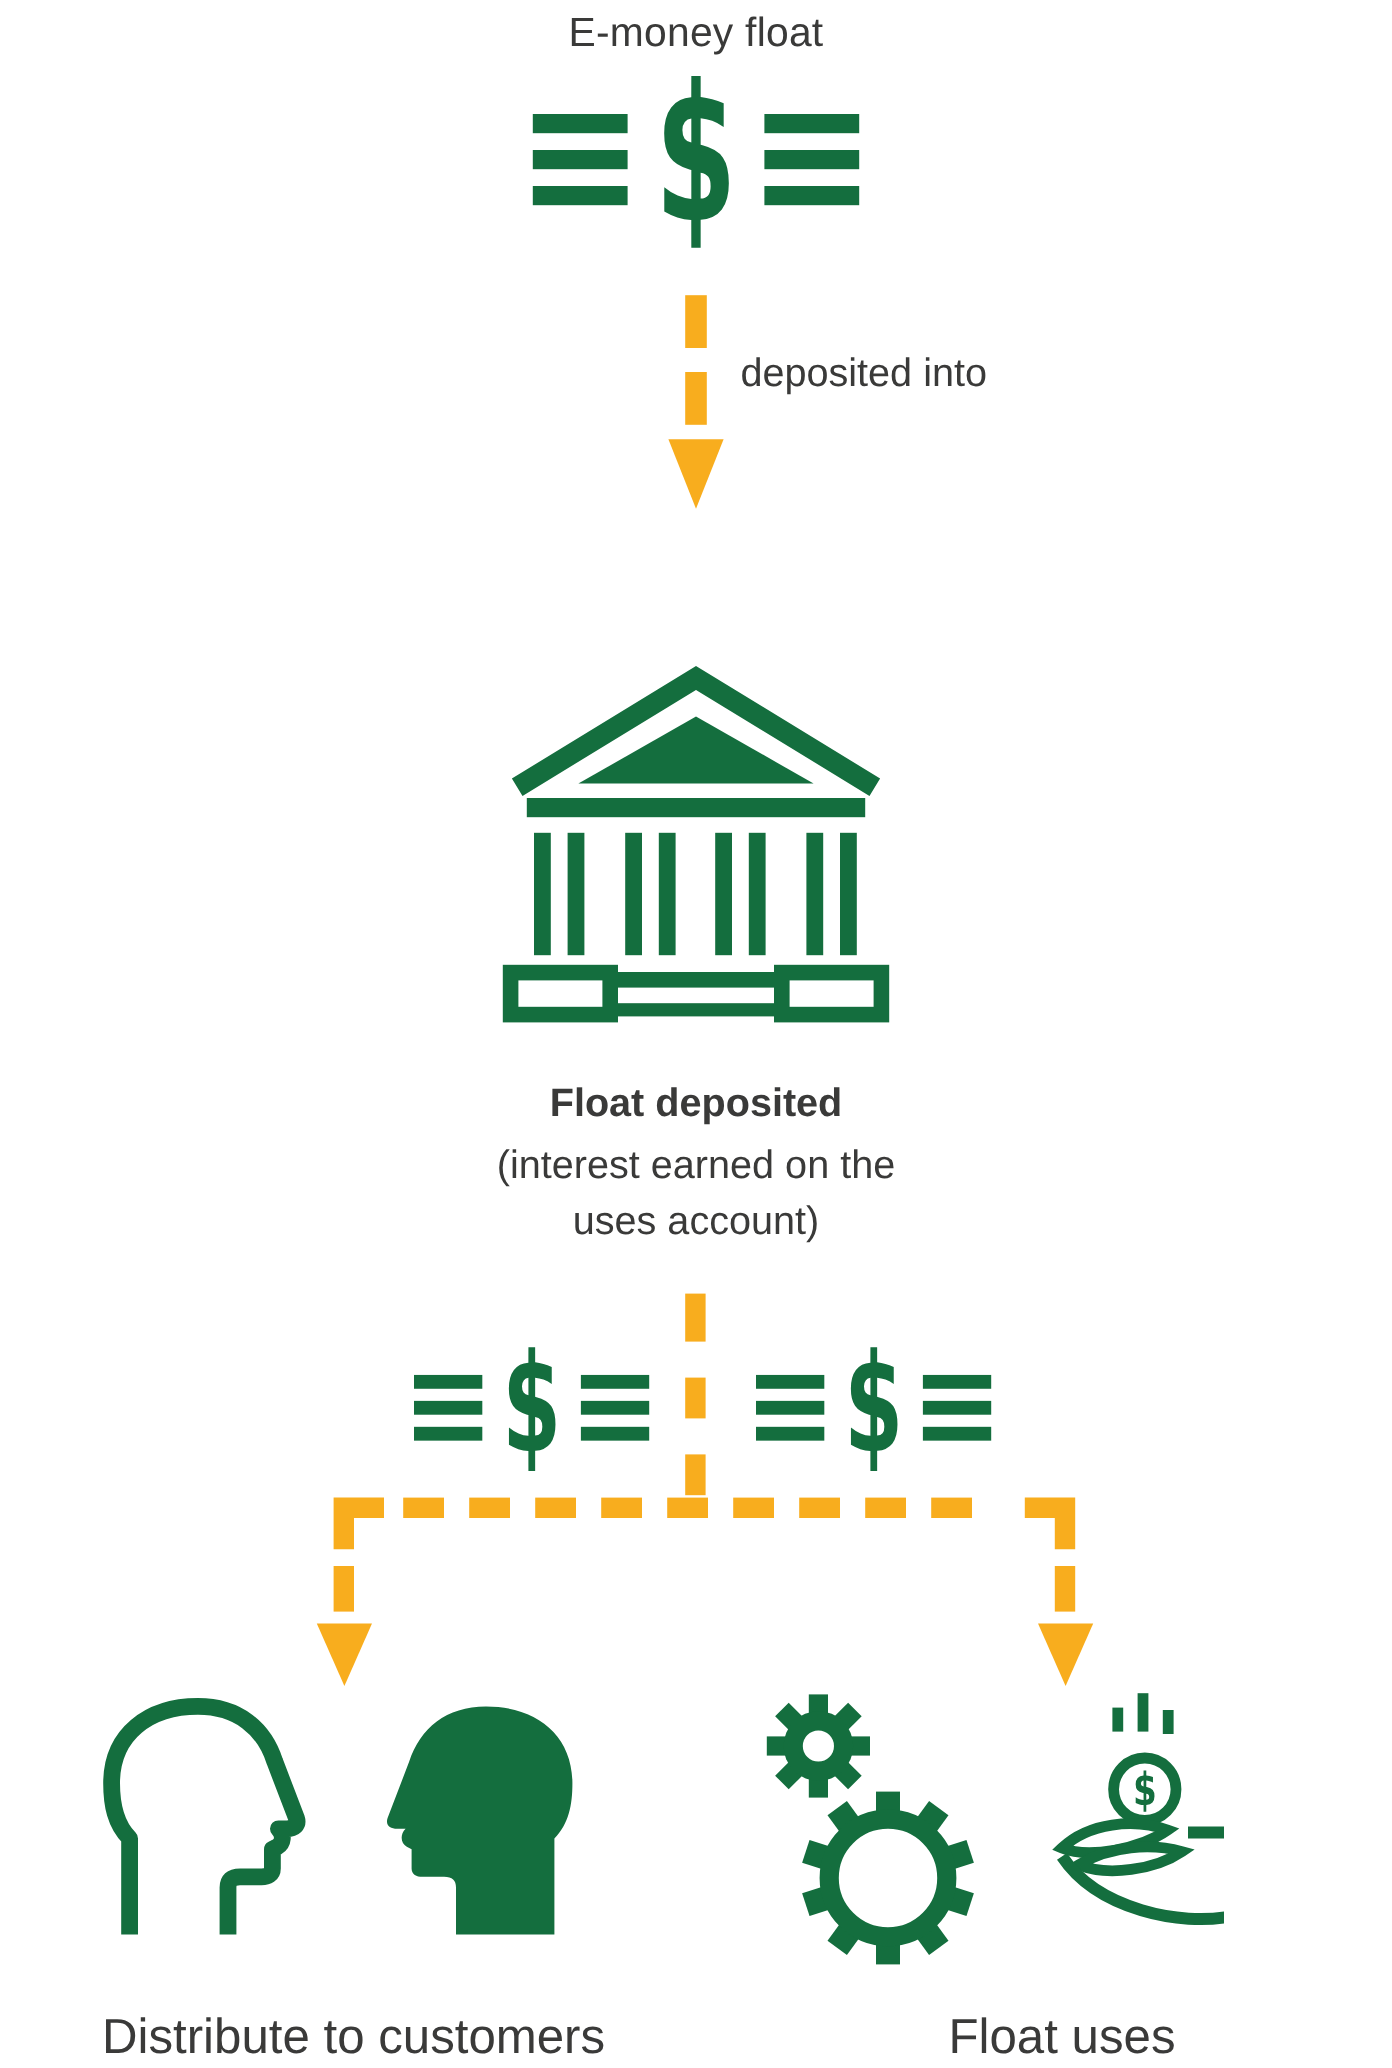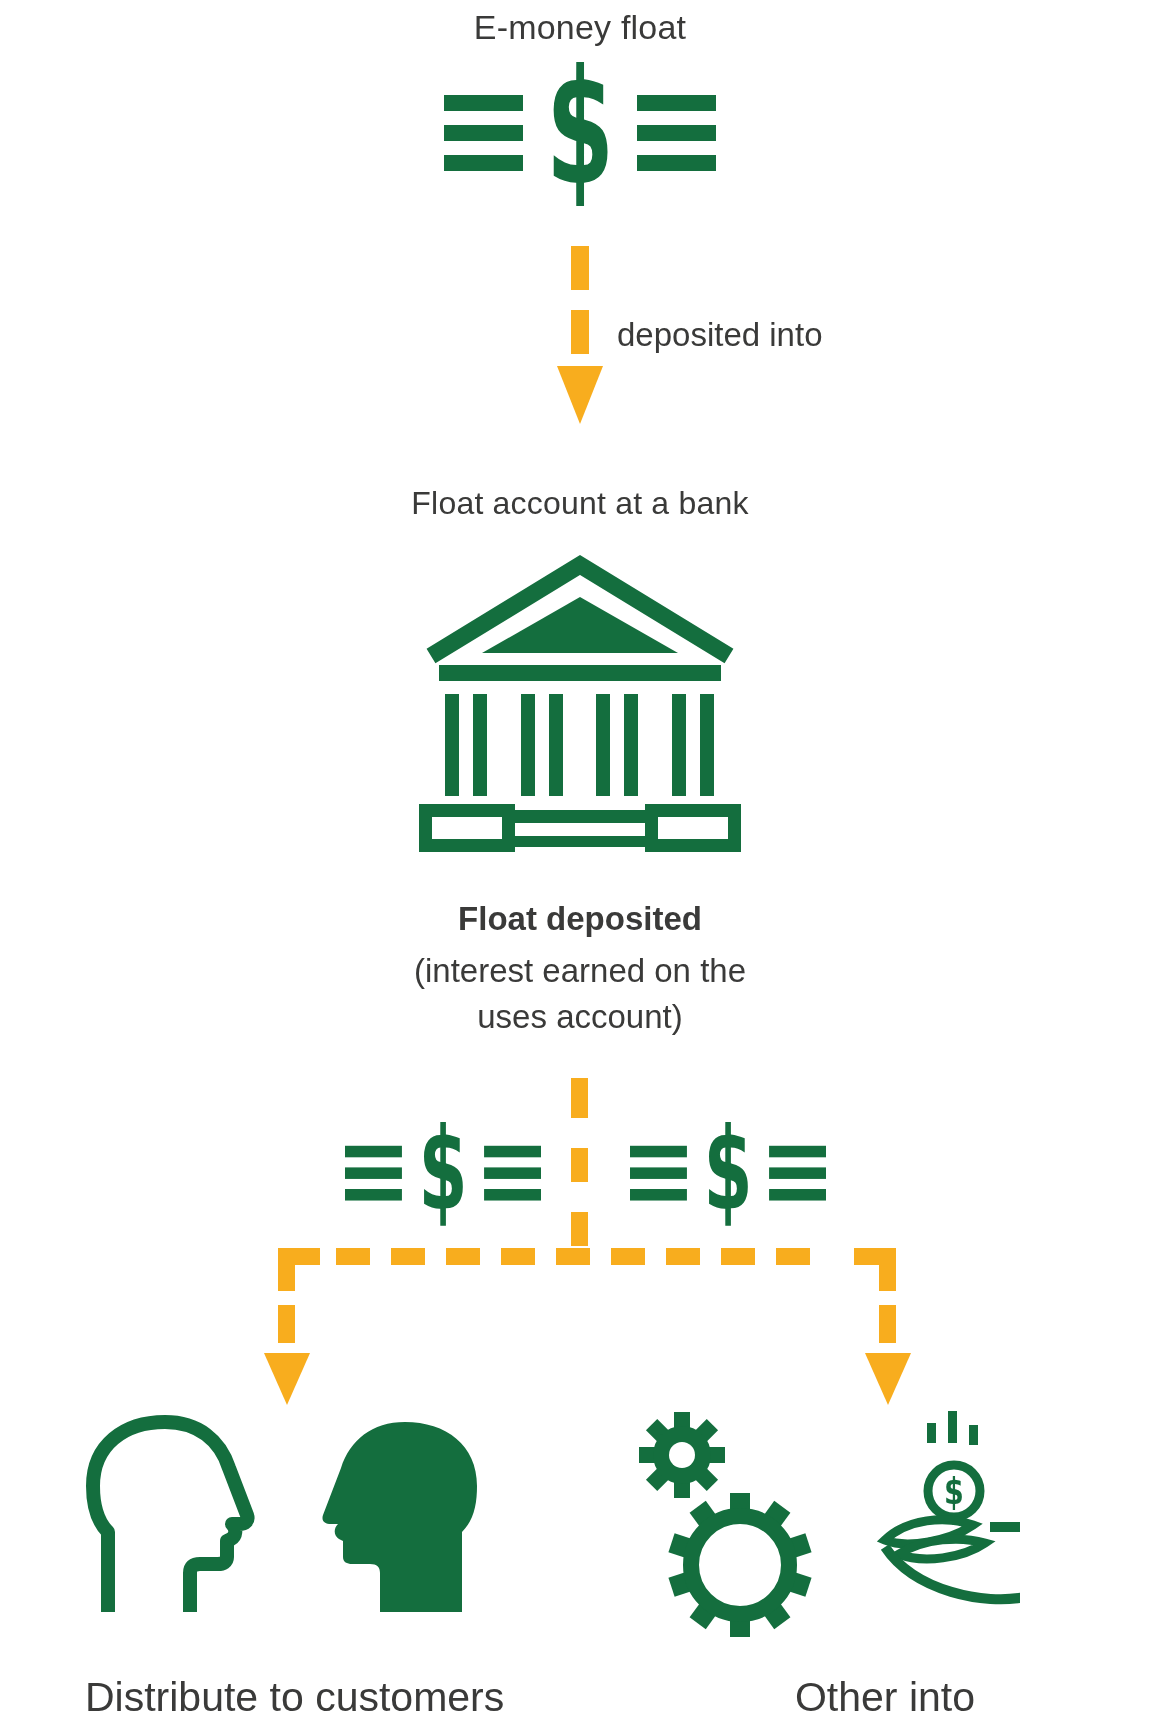--- a/index.html
+++ b/index.html
@@ -54,23 +54,22 @@
   <svg class="abs" style="left:444px;top:62px" width="272" height="136" viewBox="0 0 272 136">
     <use href="#money-sym"></use>
   </svg>
 
   <svg class="abs" style="left:556px;top:246px" width="48" height="178" viewBox="0 0 48 178">
     <rect class="fy" x="15" y="0" width="18" height="44"></rect>
     <rect class="fy" x="15" y="64" width="18" height="44"></rect>
     <polygon class="fy" points="1,120 47,120 24,178"></polygon>
   </svg>
 
-  <div class="label t-arrow" style="left:617px;top:316px">deposited into</div>
+  <div class="label t-arrow" style="left:617px;top:292px">deposited into</div>
 
-  <div class="label center t-node" style="top:485px">Float account at a bank</div>
 
   <svg class="abs" style="left:419px;top:552px" width="322" height="300" viewBox="0 0 322 300">
     <polyline class="sg" points="12,104 161,13 310,104" stroke-width="17" stroke-linejoin="miter"></polyline>
     <polygon class="fg" points="161,45 63,101 259,101"></polygon>
     <rect class="fg" x="20" y="113" width="282" height="16"></rect>
     <g>
       <rect class="fg" x="26" y="142" width="14" height="102"></rect>
       <rect class="fg" x="54" y="142" width="14" height="102"></rect>
       <rect class="fg" x="102" y="142" width="14" height="102"></rect>
       <rect class="fg" x="130" y="142" width="14" height="102"></rect>
@@ -182,15 +181,15 @@
       <path class="sgw" stroke-width="9" d="M30,133 C52,112 90,108 118,118 C95,134 52,142 30,133 Z"></path>
       <path class="sgw" stroke-width="9" d="M44,147 C70,131 105,129 130,136 C108,151 68,157 44,147 Z"></path>
       <path class="sg" stroke-width="10" d="M135,120 L172,120 L190,138 L212,138"></path>
       <path class="sg" stroke-width="10" d="M30,140 C60,185 130,198 170,190 C198,184 212,168 214,148"></path>
       <rect class="fg" x="196" y="128" width="52" height="118"></rect>
       <rect class="fw" x="203" y="222" width="11" height="13"></rect>
     </g>
   </svg>
 
   <div class="label t-branch" style="left:85px;top:1674px;width:400px;text-align:center">Distribute to customers</div>
-  <div class="label t-branch" style="left:685px;top:1674px;width:400px;text-align:center">Other into</div>
+  <div class="label t-branch" style="left:685px;top:1674px;width:400px;text-align:center">Float uses</div>
 
 </div>
 
 </body></html>

